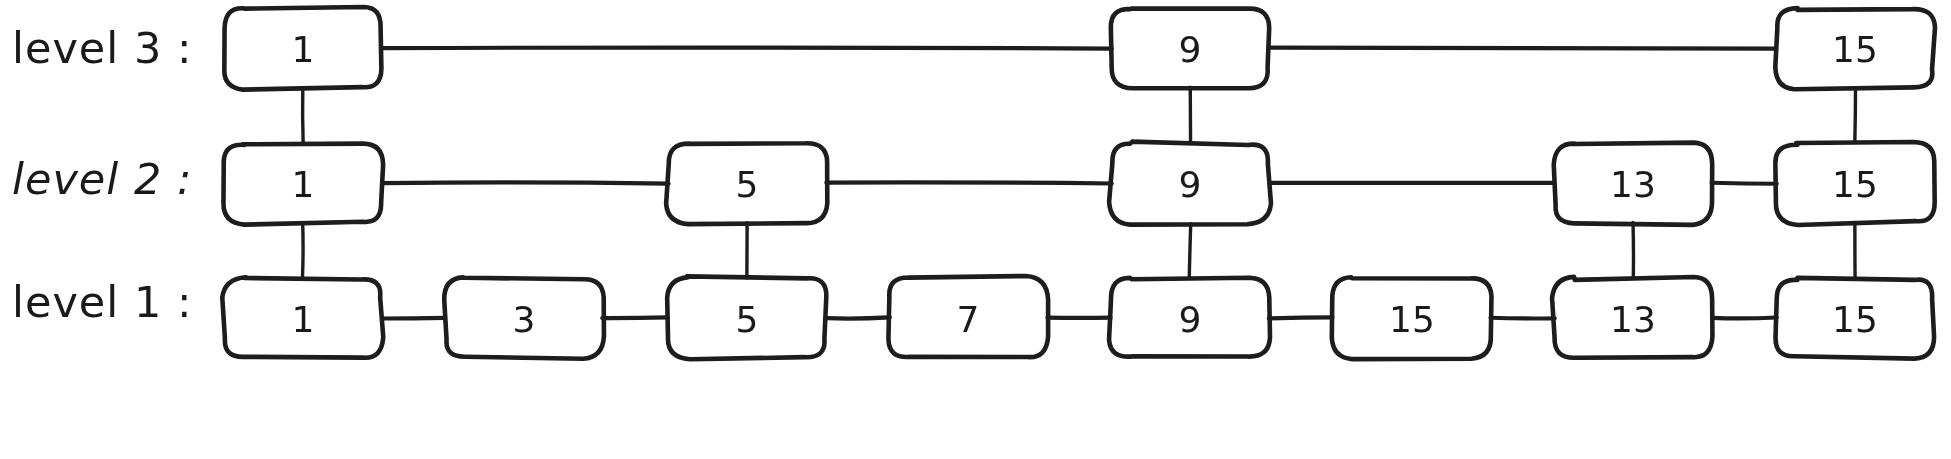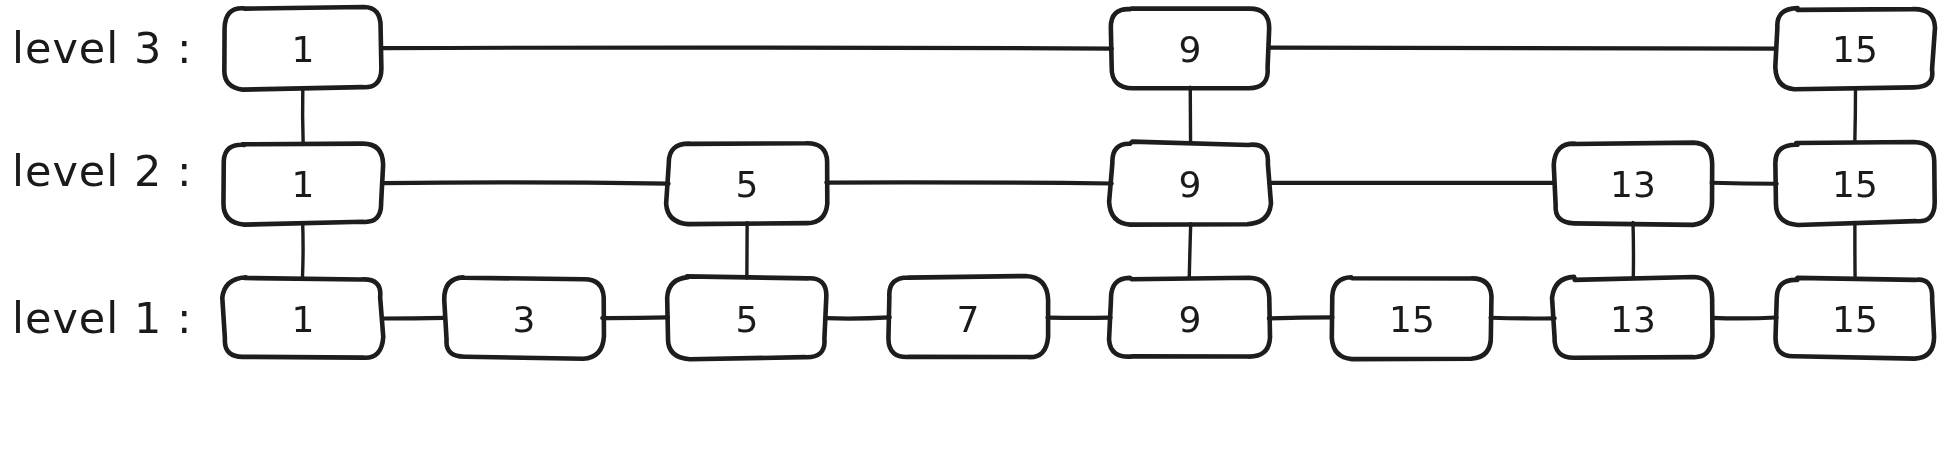--- a/index.html
+++ b/index.html
@@ -65,22 +65,22 @@
       <path d="M 464.30959213525057 277.79319984372705 L 583.9141516629606 279.2410614648834 Q 602.3895534556359 278.9378783009015 603.7018880378455 297.13046665955335 L 603.9607649296522 336.18880124296993 Q 602.6666132071987 357.82084832759574 583.0692544914782 358.77669965010136 L 465.9293568637222 356.6778590949252 Q 445.17712615057826 357.37792722461745 446.5713846180588 339.9256462166086 L 444.2129722945392 299.6528397751972 Q 444.03554101195186 278.37505512172356 463.19724571704865 277.371442287229 Z" fill="none" stroke="#1d1d1d" stroke-width="4.6" stroke-linecap="round" stroke-linejoin="round"></path>
       <path d="M 686.9174217451364 276.374595024623 L 807.7276324518025 278.35110843461007 Q 826.855695608072 277.2041619629599 826.3270635977387 296.47929797228426 L 824.4015883449465 338.78414397034794 Q 826.0932576488703 358.16012186324224 804.6330984663218 357.1689262287691 L 689.875213816762 359.2226176103577 Q 667.2610762724653 357.4545612302609 668.0078718699515 337.86860288958997 L 667.1690666284412 297.5739780040458 Q 668.3407281003892 278.9134363490157 688.221962550655 277.1589009175077 Z" fill="none" stroke="#1d1d1d" stroke-width="4.6" stroke-linecap="round" stroke-linejoin="round"></path>
       <path d="M 907.4939864091575 277.67197480332106 L 1025.803769884631 276.0114873694256 Q 1046.9789325147867 277.11631131125614 1048.1150091458112 299.5427032792941 L 1048.1202388592064 336.5313924876973 Q 1046.5124281225726 358.89286110410467 1027.202891536057 356.9783271616325 L 909.9629881922156 356.86491949949414 Q 888.5370836835355 358.6904728016816 888.4247100483626 338.4375226693228 L 889.3654264062643 296.333158983849 Q 888.2009315649047 277.0852090236731 909.0445307828486 277.54559295158833 Z" fill="none" stroke="#1d1d1d" stroke-width="4.6" stroke-linecap="round" stroke-linejoin="round"></path>
       <path d="M 1132.0520144607872 279.31461366731673 L 1249.2588622793555 277.67981614824384 Q 1268.4592137383297 278.21992920385674 1269.2603711597621 297.2489749742672 L 1270.0133139770478 337.39191738236696 Q 1269.112578123808 357.57366730226204 1247.0768673289567 356.5350035810843 L 1132.7800762541592 356.3712262539193 Q 1110.1622884599492 358.6709328801371 1109.0488923564553 339.4939006930217 L 1110.9953238610178 299.39403258357197 Q 1110.5152210127562 277.7283940068446 1130.0127579402179 277.85471301246434 Z" fill="none" stroke="#1d1d1d" stroke-width="4.6" stroke-linecap="round" stroke-linejoin="round"></path>
       <path d="M 1352.1213441044092 278.2396636446938 L 1470.0724558252841 278.47685294691473 Q 1490.2978675682098 277.48611030867323 1491.46736051701 296.2088481159881 L 1490.8545369431376 336.04954808112234 Q 1491.482001026161 357.23020660923794 1471.256755452603 358.81401606928557 L 1352.041999457404 359.0911073135212 Q 1333.1726553887129 357.6830332572572 1331.809343950823 338.1840154612437 L 1332.2798985429108 296.06641051452607 Q 1333.4529816983268 277.83354330668226 1351.2893824651837 277.29213184770197 Z" fill="none" stroke="#1d1d1d" stroke-width="4.6" stroke-linecap="round" stroke-linejoin="round"></path>
       <path d="M 1574.7080680076033 279.84462775383145 L 1693.9562181793153 277.0091967387125 Q 1712.0728886490688 277.4507271447219 1712.1454083174467 298.7238698741421 L 1712.4465282876045 336.44219669047743 Q 1711.1952444184572 358.6877683340572 1692.11676495336 357.1282633813098 L 1575.5490465983748 357.73343177791685 Q 1553.7372044669464 358.73747994052246 1554.5402681939304 336.8597738696262 L 1552.0446114819497 297.87126419413835 Q 1554.4885100126266 277.6009033168666 1574.1312866676599 276.8847584510222 Z" fill="none" stroke="#1d1d1d" stroke-width="4.6" stroke-linecap="round" stroke-linejoin="round"></path>
       <path d="M 1797.5049596317112 277.8752460507676 L 1914.8769258316606 279.9142167987302 Q 1933.330589134246 277.3508169534616 1932.123193288222 299.25234954152256 L 1934.0648747347295 336.562097559683 Q 1934.1924016391858 357.81060176575556 1914.7525604516268 358.63001595344394 L 1794.2491781730205 356.24271880928427 Q 1775.2351478952914 357.022545942571 1775.5143879260868 337.50694149453193 L 1776.7354576513171 298.5913305198774 Q 1776.688935388811 278.6501964633353 1797.480538289994 279.94142415653914 Z" fill="none" stroke="#1d1d1d" stroke-width="4.6" stroke-linecap="round" stroke-linejoin="round"></path>
     </svg>
   <div id="labels">
       <div class="lvl-label" style="left: 12px; top: 48px;">level 3 :</div>
-      <div class="lvl-label" style="left: 12px; top: 171px;">level 2 :</div>
-      <div class="lvl-label" style="left: 12px; top: 318px;">level 1 :</div>
+      <div class="lvl-label" style="left: 12px; top: 179px; font-style: italic;">level 2 :</div>
+      <div class="lvl-label" style="left: 12px; top: 302px;">level 1 :</div>
     </div>
   <div id="texts">
       <div class="node-text" style="left: 303px; top: 49px;">1</div>
       <div class="node-text" style="left: 1190px; top: 49px;">9</div>
       <div class="node-text" style="left: 1855px; top: 49px;">15</div>
       <div class="node-text" style="left: 303px; top: 184px;">1</div>
       <div class="node-text" style="left: 747px; top: 184px;">5</div>
       <div class="node-text" style="left: 1190px; top: 184px;">9</div>
       <div class="node-text" style="left: 1633px; top: 184px;">13</div>
       <div class="node-text" style="left: 1855px; top: 184px;">15</div>

